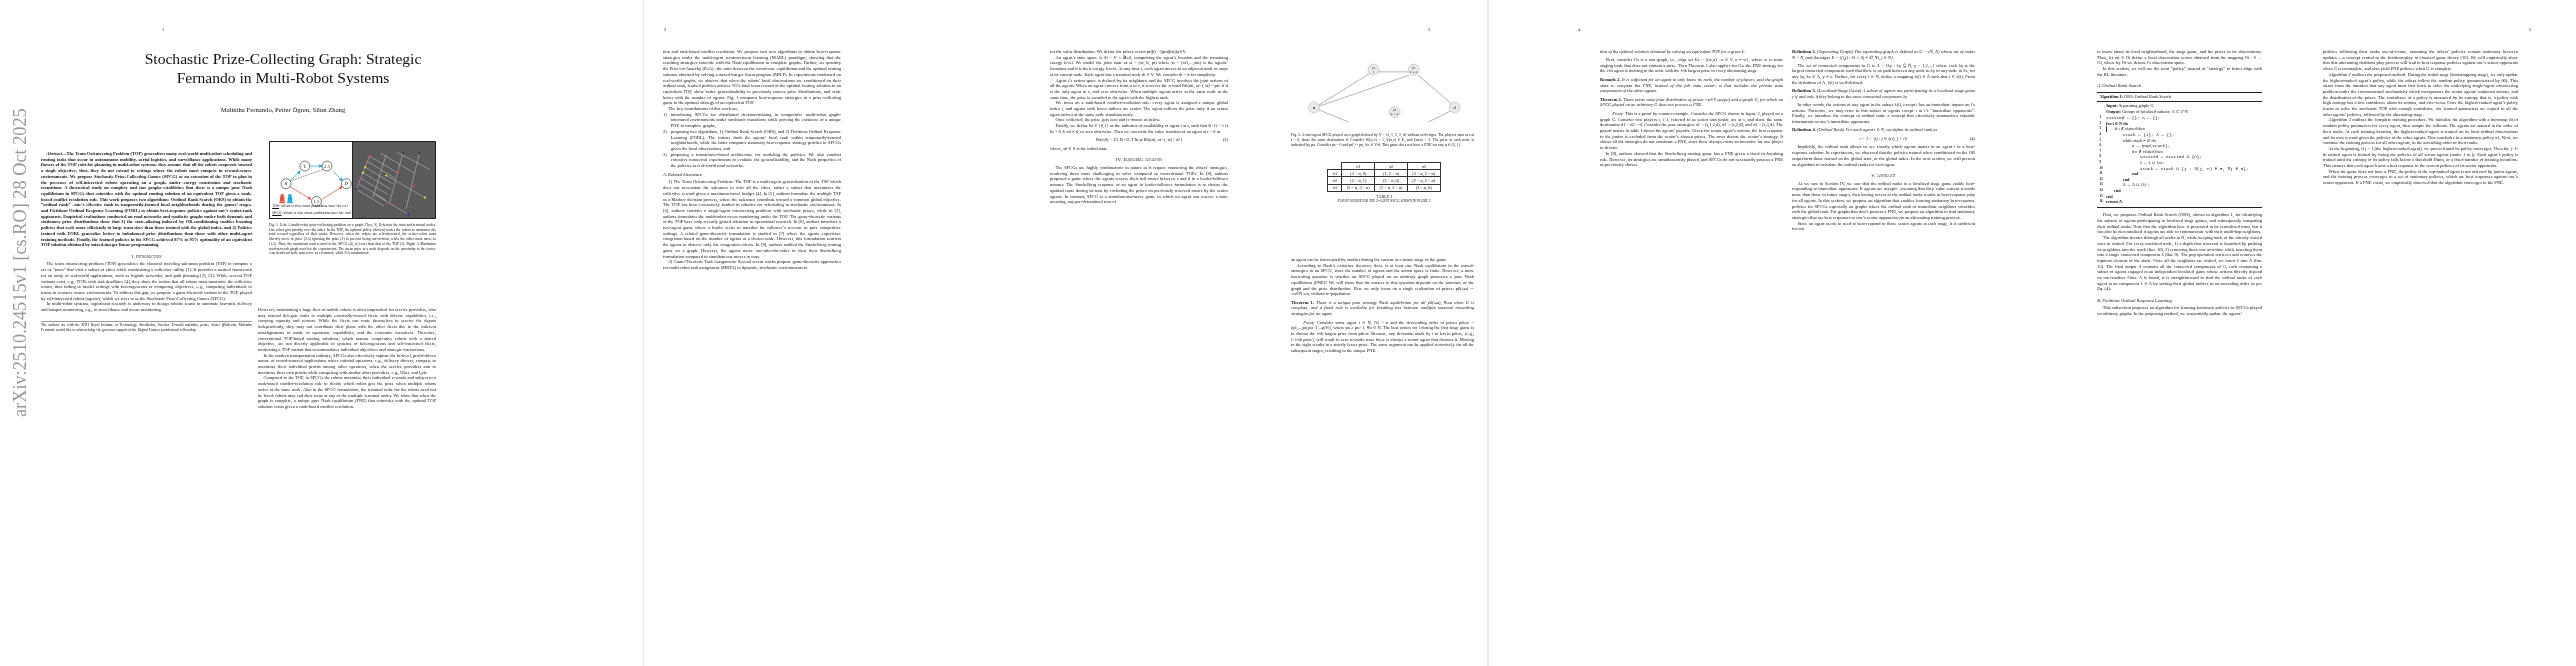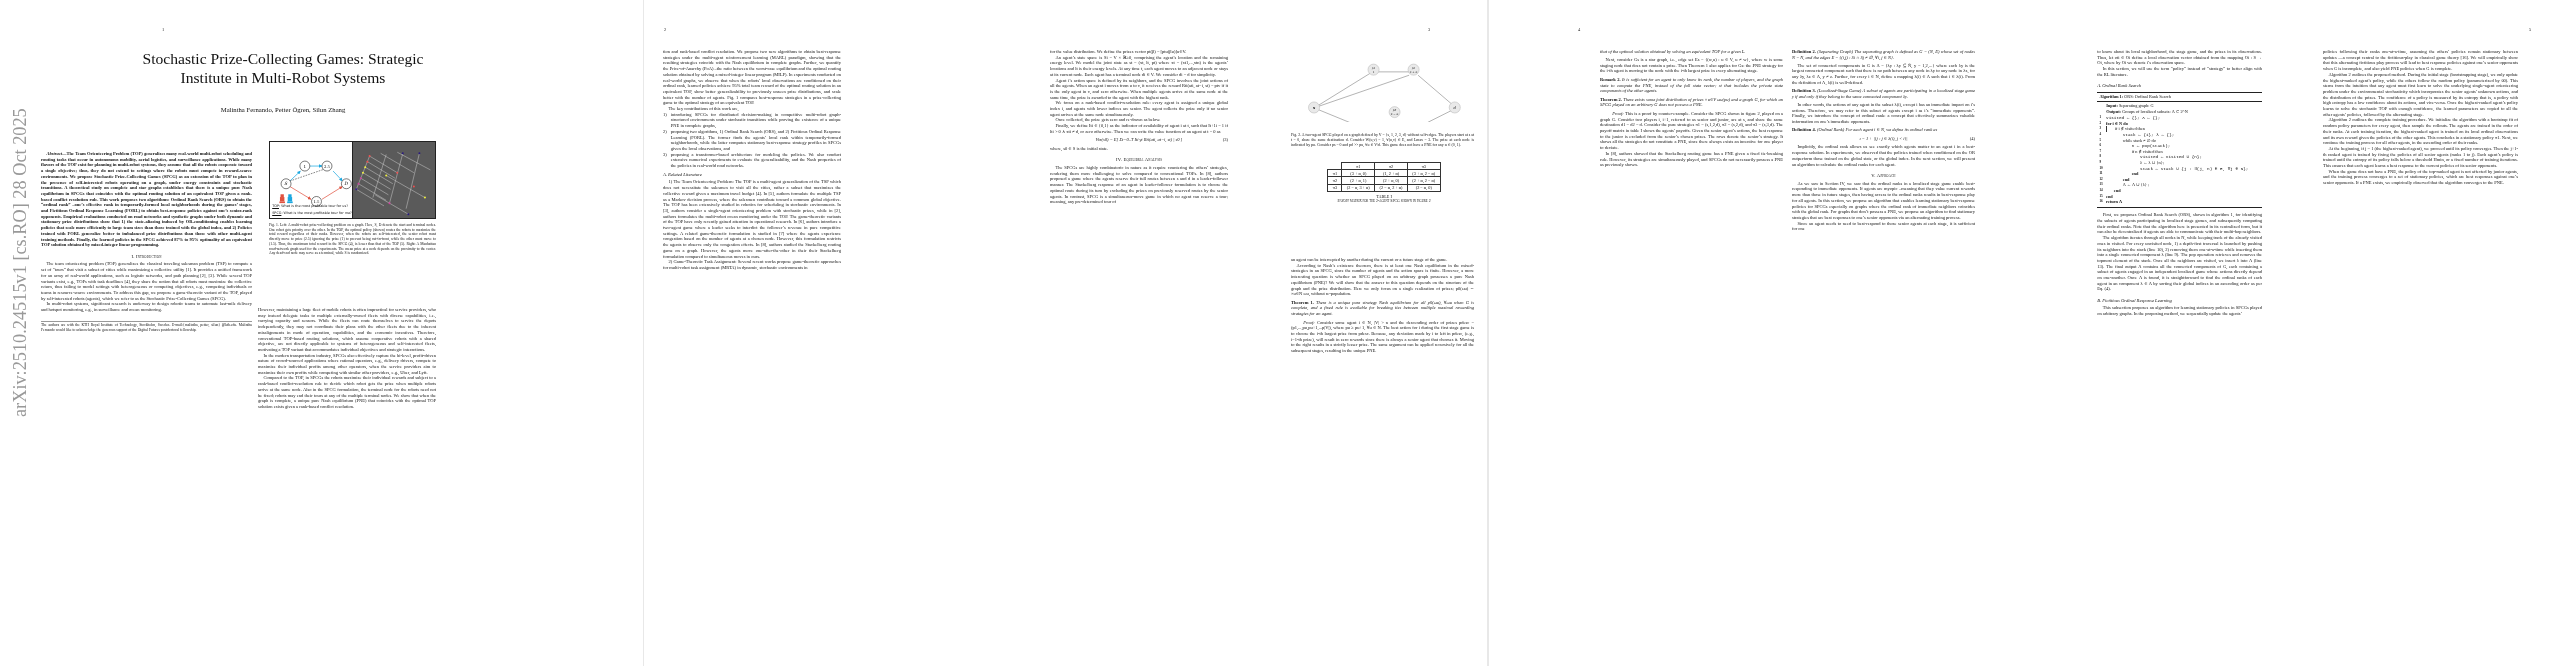--- a/index.html
+++ b/index.html
@@ -41,22 +41,22 @@
 <body>
 
 <div class="page" style="left:0px;">
   <div class="pnum" style="left:162px;">1</div>
 
   <div class="arxiv">
     <span>arXiv:2510.24515v1  [cs.RO]  28 Oct 2025</span>
   </div>
 
   <div class="title">
-    <div>Stochastic Prize-Collecting Games: Strategic</div>
-    <div>Institute in Multi-Robot Systems</div>
+    <div>Stochastic Prize-Collecting Graph: Strategic</div>
+    <div>Fernando in Multi-Robot Systems</div>
   </div>
   <div class="authors">Malintha Fernando, Petter Ögren, Silun Zhang</div>
 
   <div class="col" style="left:41px; top:151px; width:211px;">
     <p class="abstract" style="text-indent:5.6px;">
       <span class="it">Abstract</span><span>—The Team Orienteering Problem (TOP) generalizes many real-world multi-robot scheduling and routing tasks that occur in autonomous mobility, aerial logistics, and surveillance applications. While many flavors of the TOP exist for planning in multi-robot systems, they assume that all the robots cooperate toward a single objective; thus, they do not extend to settings where the robots must compete in reward-scarce environments. We propose Stochastic Prize-Collecting Games (SPCG) as an extension of the TOP to plan in the presence of self-interested robots operating on a graph, under energy constraints and stochastic transitions. A theoretical study on complete and star graphs establishes that there is a unique pure Nash equilibrium in SPCGs that coincides with the optimal routing solution of an equivalent TOP given a rank-based conflict resolution rule. This work proposes two algorithms: Ordinal Rank Search (ORS) to obtain the “ordinal rank” –one’s effective rank in temporarily-formed local neighborhoods during the games’ stages, and Fictitious Ordinal Response Learning (FORL) to obtain best-response policies against one’s senior-rank opponents. Empirical evaluations conducted on road networks and synthetic graphs under both dynamic and stationary prize distributions show that 1) the state-aliasing induced by OR-conditioning enables learning policies that scale more efficiently to large team sizes than those trained with the global index, and 2) Policies trained with FORL generalize better to imbalanced prize distributions than those with other multi-agent training methods. Finally, the learned policies in the SPCG achieved 87% to 95% optimality of an equivalent TOP solution obtained by mixed-integer linear programming.</span>
     </p>
     <div class="sec">I. Introduction</div>
     <p>The team orienteering problem (TOP) generalizes the classical traveling salesman problem (TSP) to compute a set of “tours” that visit a subset of cities while maximizing a collective utility [1]. It provides a unified framework for an array of real-world applications, such as logistic networks, and path planning [2], [3]. While several TOP variants exist, e.g., TOPs with task deadlines [4], they share the notion that all robots must maximize the collective return, thus failing to model settings with heterogeneous or competing objectives, e.g., competing individuals or teams in resource-scarce environments. To address this gap, we propose a game-theoretic variant of the TOP, played by self-interested robots (agents), which we refer to as the Stochastic Prize-Collecting Games (SPCG).</p>
     <p>In multi-robot systems, significant research is underway to design robotic teams to automate last-mile delivery and hotspot monitoring, e.g., in surveillance and ocean monitoring.</p>

